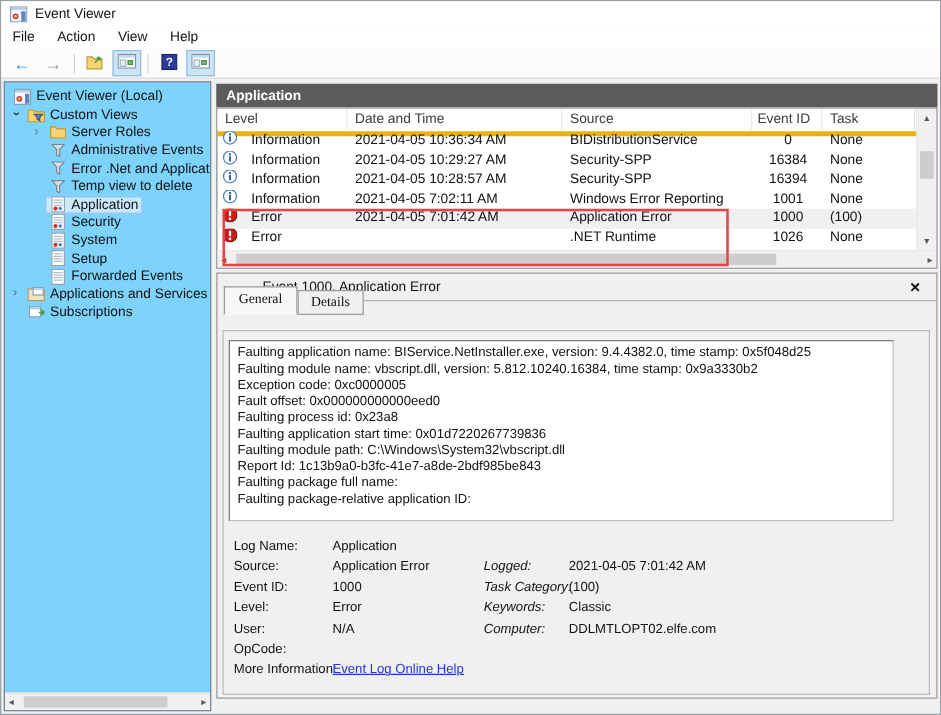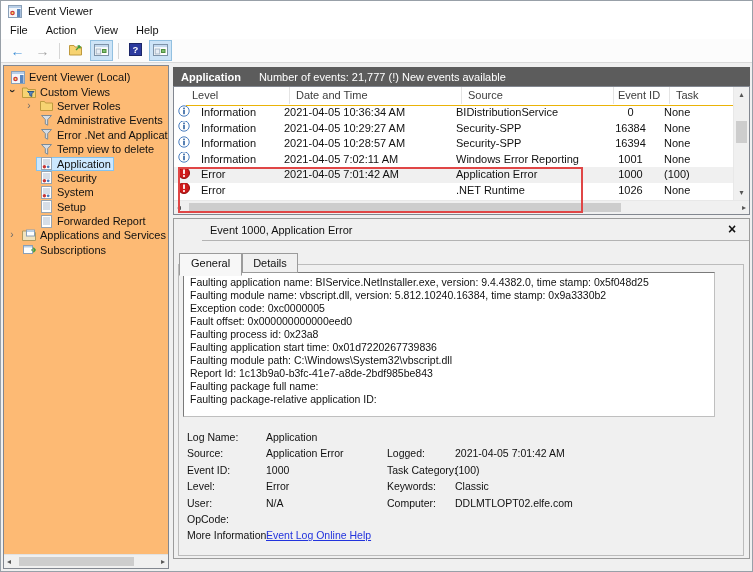--- a/index.html
+++ b/index.html
@@ -9,40 +9,40 @@
   .titlebar{position:absolute;top:0;left:0;width:100%;height:20px;background:#fff;display:flex;align-items:center;gap:6px;padding-left:7px;box-sizing:border-box;}
   .menubar{position:absolute;top:20px;left:0;width:100%;height:18px;background:#fff;display:flex;align-items:center;}
   .menu-item{padding:2px 9px;}
   .toolbar{position:absolute;top:38px;left:0;width:100%;height:24px;background:#fcfcfc;border-bottom:1px solid #d9d9d9;display:flex;align-items:center;padding-left:5px;gap:2px;box-sizing:border-box;}
   .tb-btn{width:21px;height:19px;display:flex;align-items:center;justify-content:center;border:1px solid transparent;}
   .tb-btn.selected{background:#cde4f7;border-color:#92c0e0;}
   .tb-sep{width:1px;height:16px;background:#d6d6d6;margin:0 3px;}
   .tb-glyph{font-size:14px;font-weight:bold;line-height:1;}
   .tb-glyph.back{color:#3f8fd6;} .tb-glyph.fwd{color:#a2a2a2;}
   
-  .sidebar{position:absolute;left:2px;top:64px;width:166px;height:504px;background:#fdba74;border:1px solid #828790;box-sizing:border-box;overflow:hidden;}
+  .sidebar{position:absolute;left:2px;top:64px;width:166px;height:504px;background:#7dd3fc;border:1px solid #828790;box-sizing:border-box;overflow:hidden;}
   .tree{position:absolute;top:4px;left:0;right:0;}
   .ti{position:relative;height:14.4px;display:flex;align-items:center;white-space:nowrap;overflow:hidden;}
   .exp{position:absolute;top:1px;font-size:10px;color:#6a6a6a;width:10px;text-align:center;line-height:12px;}
   .exp.expanded{transform:rotate(90deg);color:#222;font-weight:bold;}
   .lvl1 .exp{left:3px;} .lvl2 .exp{left:20px;}
   .tw{display:flex;align-items:center;gap:4px;padding:0 3px;height:14px;}
   .lvl0 .tw{margin-left:4px;} .lvl1 .tw{margin-left:15px;} .lvl2 .tw{margin-left:32px;}
   .tw.sel{background:#cce8ff;box-shadow:inset 0 0 0 1px #84c3ef;}
   .tic{display:flex;width:14px;justify-content:center;}
   .sb-hscroll{position:absolute;bottom:0;left:0;right:0;height:13px;background:#f0f0f0;border-top:1px solid #e2e2e2;}
   .sb-hscroll .thumb{position:absolute;left:15px;top:2px;width:115px;height:9px;background:#cdcdcd;}
   .sarr{position:absolute;color:#555;font-size:8px;line-height:13px;}
   .sb-hscroll .a-left{left:3px;top:0;} .sb-hscroll .a-right{right:3px;top:0;}
   
   .main-header{position:absolute;left:172px;top:66px;width:577px;height:19px;background:#5c5c5c;color:#fff;display:flex;align-items:center;padding-left:8px;box-sizing:border-box;gap:18px;white-space:nowrap;}
   .main-header b{font-weight:bold;}
   
   .list{position:absolute;left:172px;top:85px;width:577px;height:129px;background:#fff;border:1px solid #828790;box-sizing:border-box;}
-  .thead{position:absolute;top:0;left:12px;height:18px;width:560px;border-bottom:1px solid #eab308;}
+  .thead{position:absolute;top:0;left:0;height:18px;width:560px;border-bottom:4px solid #eab308;}
   .hcell{position:absolute;top:0;height:17px;line-height:17px;border-right:1px solid #e4e4e4;color:#3c3c3c;box-sizing:border-box;padding-left:6px;overflow:hidden;background:#fff;}
   .c-level{left:0;width:104px;}
   .c-date{left:104px;width:172px;}
   .c-source{left:276px;width:152px;}
   .c-id{left:428px;width:56px;text-align:center;padding-right:5px;padding-left:0;}
   .c-task{left:484px;width:74px;}
   .rows{position:absolute;top:18px;left:0;width:560px;}
   .trow{position:relative;height:15.5px;}
   .trow.selected{background:#f0f0f0;}
   .trow .cell{position:absolute;top:0;height:15.5px;line-height:15.5px;box-sizing:border-box;padding-left:6px;overflow:hidden;border-right:none;background:transparent;white-space:nowrap;}
@@ -52,30 +52,30 @@
   .vscroll .a-up{top:1px;left:0;width:15px;text-align:center;}
   .vscroll .a-down{bottom:1px;left:0;width:15px;text-align:center;}
   .hscroll{position:absolute;bottom:0;left:0;width:575px;height:14px;background:#f0f0f0;border-top:1px solid #e8e8e8;box-sizing:border-box;}
   .hscroll .thumb{position:absolute;left:15px;top:2px;width:432px;height:9px;background:#cdcdcd;}
   .hscroll .a-left{left:3px;top:0;line-height:13px;} .hscroll .a-right{right:3px;top:0;line-height:13px;}
   .redbox{position:absolute;left:177px;top:166px;width:401px;height:42px;border:2px solid #e04646;z-index:6;pointer-events:none;}
   
   .detail{position:absolute;left:172px;top:217px;width:577px;height:341px;background:#f0f0f0;border:1px solid #9b9b9b;box-sizing:border-box;}
   .dtitle{position:absolute;top:0;left:0;right:0;height:21px;border-bottom:1px solid #b3b3b3;display:flex;align-items:center;padding-left:8px;margin-left:28px;}
   .dclose{position:absolute;right:9px;top:2px;width:16px;height:16px;text-align:center;font-weight:bold;font-size:14px;line-height:16px;color:#111;}
-  .tabs{position:absolute;top:34px;left:5px;display:flex;align-items:flex-start;z-index:3;}
+  .tabs{position:absolute;top:10px;left:5px;display:flex;align-items:flex-end;z-index:3;font-family:Liberation Serif, serif;}
   .tab{border:1px solid #9b9b9b;padding:2px 10px;background:#f0f0f0;height:14px;line-height:14px;}
   .tab.active{background:#f7f7f7;border-bottom-color:#f7f7f7;height:17px;line-height:15px;padding:2px 11px;position:relative;z-index:4;}
   .dcontent{position:absolute;left:4px;right:5px;top:45px;bottom:2px;border:1px solid #bcbcbc;background:#f0f0f0;}
   .descbox{position:absolute;left:4px;top:7px;width:532px;height:145px;background:#fff;border:1px solid;border-color:#7a7a7a #bfbfbf #bfbfbf #7a7a7a;box-sizing:border-box;padding:3px 6px;overflow:hidden;}
   .dline{font-size:10.5px;line-height:13px;white-space:nowrap;}
   .fields{position:absolute;left:8px;top:166px;right:10px;font-size:10.5px;}
   .frow{position:relative;height:16.4px;}
   .fl{position:absolute;left:0;} .fv{position:absolute;left:79px;}
-  .rl{position:absolute;left:200px;} .rv{position:absolute;left:268px;}
+  .rl{position:absolute;left:200px;font-style:italic;} .rv{position:absolute;left:268px;}
   a.link{color:#2233dd;text-decoration:underline;}
 </style>
 </head>
 <body>
 
 <div class="window">
 
   <div class="titlebar">
     <span class="tic">
         <svg width="14" height="13" viewBox="0 0 14 13">
@@ -267,21 +267,21 @@
           <span class="tw">
             <span class="tic">
               <svg width="11" height="13" viewBox="0 0 11 13">
                 <rect x="0.5" y="0.5" width="10" height="12" fill="#fff" stroke="#98a4b0"></rect>
                 <line x1="2" y1="3" x2="9" y2="3" stroke="#aebdd0"></line>
                 <line x1="2" y1="5" x2="9" y2="5" stroke="#aebdd0"></line>
                 <line x1="2" y1="7" x2="9" y2="7" stroke="#aebdd0"></line>
                 <line x1="2" y1="9" x2="9" y2="9" stroke="#aebdd0"></line>
               </svg>
             </span>
-            <span>Forwarded Report</span>
+            <span>Forwarded Events</span>
           </span>
         </div>
         <div class="ti lvl1">
           <span class="exp collapsed">›</span>
           <span class="tw">
             <span class="tic">
               <svg width="14" height="12" viewBox="0 0 14 12">
                 <path d="M0.5 2 L5 2 L6 3.5 L13.5 3.5 L13.5 11.5 L0.5 11.5 Z" fill="#f0e3c0" stroke="#b09a5e"></path>
                 <rect x="4.5" y="1" width="8" height="6" fill="#fff" stroke="#8aa0b8"></rect>
                 <rect x="5" y="1.5" width="7" height="1.5" fill="#b8cfe8"></rect>
@@ -305,21 +305,20 @@
       </div>
     <div class="sb-hscroll">
       <span class="sarr a-left">◂</span>
       <span class="thumb"></span>
       <span class="sarr a-right">▸</span>
     </div>
   </div>
 
   <div class="main-header">
     <b>Application</b>
-    <span>Number of events: 21,777 (!) New events available</span>
   </div>
 
   <div class="list">
     <div class="thead">
         <span class="hcell c-level">Level</span>
         <span class="hcell c-date">Date and Time</span>
         <span class="hcell c-source">Source</span>
         <span class="hcell c-id">Event ID</span>
         <span class="hcell c-task">Task Category</span>
       </div>

